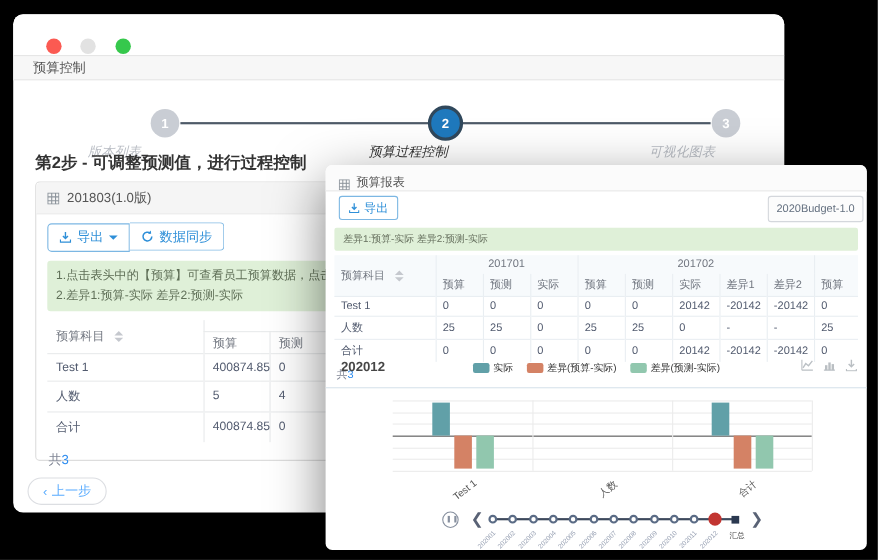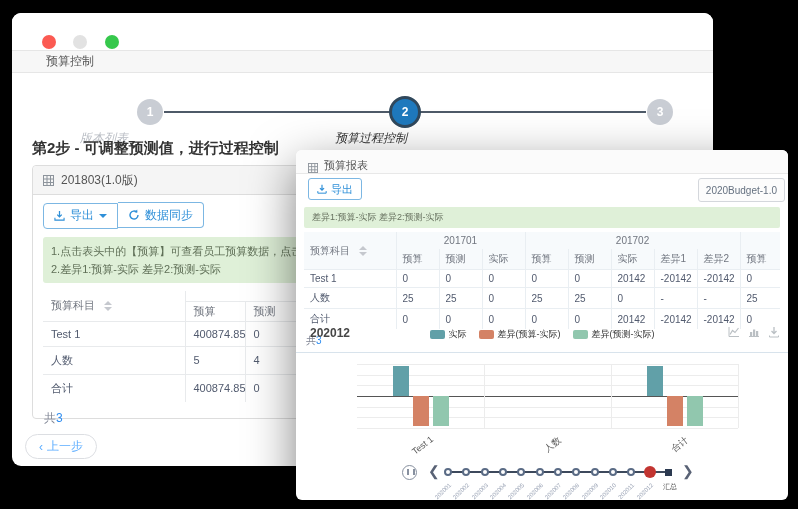--- a/index.html
+++ b/index.html
@@ -10,21 +10,21 @@
   
   #main-window{left:12px;top:13px;width:701px;height:453px;border-radius:9px;
                box-shadow:0 14px 40px rgba(0,0,0,.6);z-index:1;overflow:hidden;}
   .titlebar{height:37px;position:relative;background:#fff;}
   .light{position:absolute;top:22px;width:14px;height:14px;border-radius:50%;}
   .light.close{left:30px;background:#fb5a52;}
   .light.min{left:61px;background:#e2e2e2;}
   .light.zoom{left:93px;background:#36c84c;}
   .page-header{position:absolute;left:0;top:37px;width:100%;height:23px;background:#f7f7f7;
     border-top:1px solid #e6e6e6;border-bottom:1px solid #e6e6e6;box-sizing:border-box;
-    font-size:12px;color:#555;line-height:21px;padding-left:34px;}
+    font-size:12px;color:#555;line-height:21px;padding-left:18px;}
   #stepper{position:absolute;left:0;top:60px;width:100%;height:66px;}
   .connector{position:absolute;top:38px;height:2px;background:#4e5a68;}
   .step-circle{position:absolute;top:26px;width:26px;height:26px;border-radius:50%;background:#c9cdd4;
     color:#fff;font-size:12px;font-weight:bold;text-align:center;line-height:26px;cursor:default;}
   .step-circle.active{top:23px;width:32px;height:32px;line-height:26px;background:#1f79bd;
     border:3px solid #30485c;box-sizing:border-box;margin-left:-3px;}
   .step-label{position:absolute;top:57px;width:140px;margin-left:-70px;
     font-size:12px;color:#b9bdc4;font-style:italic;}
   .step-label.active{color:#333;}
   #step-heading{position:absolute;left:20px;top:126px;font-size:15px;font-weight:bold;color:#333;}
@@ -126,20 +126,21 @@
   </div>
   <div class="page-header">预算控制</div>
   <div id="stepper">
       <div class="connector" style="left: 152px; width: 228px;"></div>
       <div class="connector" style="left: 406px; width: 228px;"></div>
       <div class="step-circle" style="left: 125px;">1</div>
       <div class="step-label" style="left: 138px;">版本列表</div>
       <div class="step-circle active" style="left: 380px;">2</div>
       <div class="step-label active" style="left: 393px;">预算过程控制</div>
       <div class="step-circle" style="left: 635px;">3</div>
+      <div class="step-label" style="left: 648px;">可视化图表</div>
     </div>
   <div id="step-heading">第2步 - 可调整预测值，进行过程控制</div>
 
   <div id="version-panel">
     <div class="panel-header">
       <svg class="grid-icon" width="11" height="11" viewBox="0 0 11 11">
           <rect x="0.5" y="0.5" width="10" height="10" fill="none" stroke="#8d949c"></rect>
           <line x1="0.5" y1="4" x2="10.5" y2="4" stroke="#8d949c"></line>
           <line x1="0.5" y1="7.5" x2="10.5" y2="7.5" stroke="#8d949c"></line>
           <line x1="4" y1="0.5" x2="4" y2="10.5" stroke="#8d949c"></line>

